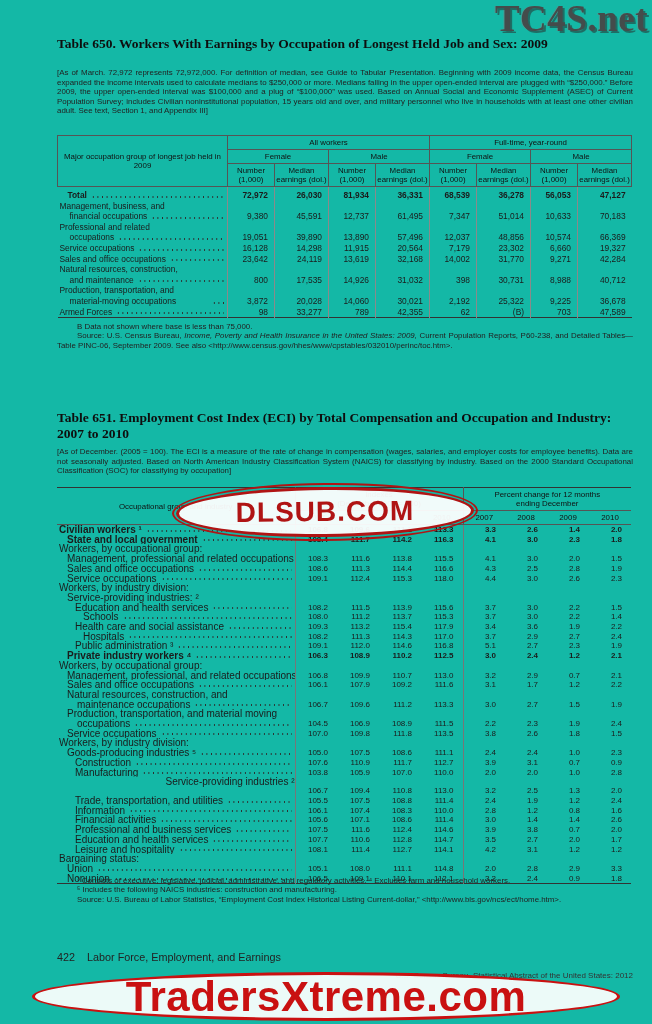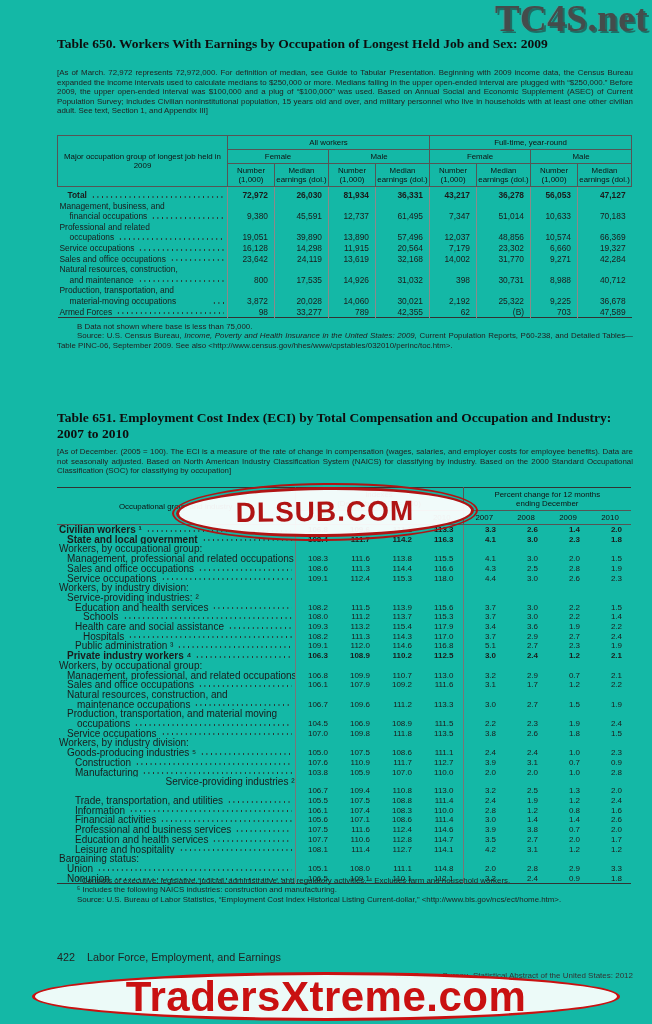--- a/index.html
+++ b/index.html
@@ -140,21 +140,21 @@
             <td class="stub">
               <div class="lbl" style="padding-left: 10px;">
                 <span>Total</span>
                 <span class="leader"></span>
               </div>
             </td>
             <td class="val c0">72,972</td>
             <td class="val c1">26,030</td>
             <td class="val c2">81,934</td>
             <td class="val c3">36,331</td>
-            <td class="val c4">43,217</td>
+            <td class="val c4">68,539</td>
             <td class="val c5">36,278</td>
             <td class="val c6">56,053</td>
             <td class="val c7">47,127</td>
           </tr>
           <tr>
             <td class="stub">
               <div class="lbl" style="padding-left: 2px;">
                 <span>Management, business, and</span>
               </div>
               <div class="lbl" style="padding-left: 12px;">

